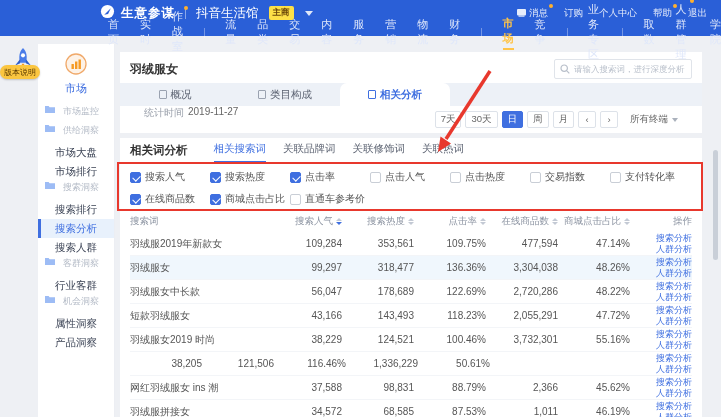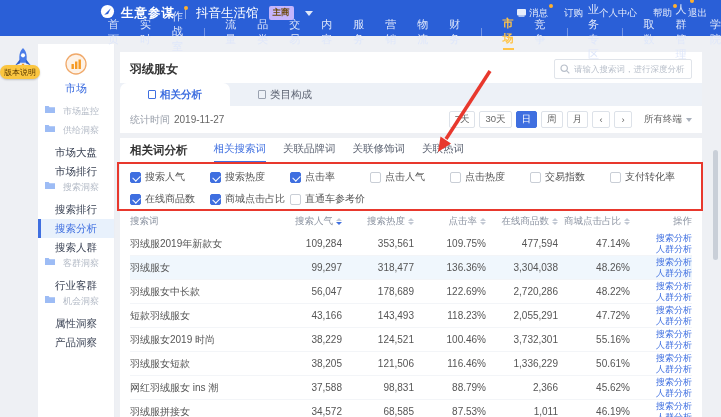--- a/index.html
+++ b/index.html
@@ -7,21 +7,21 @@
   body { position:relative; overflow:hidden; background:#eef0f4;
          font-family:"Liberation Sans","DejaVu Sans",sans-serif; color:#333; }
 
   
   .topbar { position:absolute; top:0; left:0; right:0; height:36px; background:#2a5fd7; z-index:5; }
   .tb-row1 { display:flex; align-items:center; height:23px; padding:3px 14px 0 100px; color:#fff; }
   .logo-wrap { display:flex; align-items:center; gap:6px; }
   .logo-text { font-size:12.5px; font-weight:bold; letter-spacing:1px; }
   .logo-sep { width:1px; height:12px; background:rgba(255,255,255,.45); margin:0 4px; }
   .prod-text { font-size:12.5px; }
-  .badge { background:#c4b5fd; color:#6b4708; font-size:8.5px; padding:1px 4px; border-radius:2px; margin-left:4px; font-weight:bold; }
+  .badge { background:#fde047; color:#6b4708; font-size:8.5px; padding:1px 4px; border-radius:2px; margin-left:4px; font-weight:bold; }
   .caret-d { width:0; height:0; border:4px solid transparent; border-top:5px solid rgba(255,255,255,.85); margin-left:5px; margin-top:4px; }
   .tb-links { margin-left:auto; display:flex; gap:16px; font-size:9.5px; color:#e7edfb; align-items:center; }
   .tb-link { position:relative; cursor:pointer; display:flex; align-items:center; gap:3px; }
   .dot { position:absolute; top:-3px; right:-5px; width:4px; height:4px; border-radius:50%; background:#ffb02e; }
   .tb-row2 { display:flex; align-items:center; height:19px; padding-left:108px; font-size:11px; color:#dfe7fa; gap:21px; }
   .nav-item { position:relative; cursor:pointer; padding-bottom:2px; }
   .nav-item.active { color:#ffc447; border-bottom:2px solid #ffc447; font-weight:bold; }
   .nav-sep { width:1px; height:10px; background:rgba(255,255,255,.35); }
 
   
@@ -49,21 +49,21 @@
                display:flex; align-items:center; padding:0 5px; gap:4px; background:#fff; }
   .searchbox input { border:none; outline:none; width:100%; font-size:8.5px; color:#666; font-family:inherit; }
   .searchbox input::placeholder { color:#b8bfca; }
 
   .tabs { display:flex; height:23px; background:#edf1f7; margin-top:4px; }
   .tab { width:110px; display:flex; align-items:center; justify-content:center; gap:4px; font-size:10.5px; color:#5a6170; cursor:pointer; }
   .tab.active { background:#fff; color:#3f6fe0; border-radius:7px 7px 0 0; font-weight:bold; }
   .tab-ico { width:8px; height:9px; border:1px solid #9aa2b0; border-radius:1px; }
   .tab.active .tab-ico { border-color:#3f6fe0; }
 
-  .stats-row { display:flex; align-items:center; height:27px; padding:0 10px; font-size:10px; color:#9aa0ab; }
+  .stats-row { display:flex; height:27px; padding:0 24px; font-size:10px; color:#9aa0ab; }
   .stats-val { color:#666; margin-left:4px; }
   .date-ctrls { margin-left:auto; display:flex; align-items:center; gap:4px; }
   .dbtn { height:17px; min-width:18px; padding:0 5px; border:1px solid #dde2e9; background:#fff; color:#666;
           font-size:9.5px; border-radius:2px; display:flex; align-items:center; justify-content:center; cursor:pointer; }
   .dbtn.active { background:#3f6fe0; border-color:#3f6fe0; color:#fff; }
   .terminal { display:flex; align-items:center; gap:4px; color:#666; font-size:9.5px; margin-left:8px; cursor:pointer; }
   .caret-g { width:0; height:0; border:3.5px solid transparent; border-top:4.5px solid #aab1bc; margin-top:3px; }
 
   .hdiv { height:5px; background:#eef0f4; }
 
@@ -239,27 +239,31 @@
       <div class="searchbox">
         <span><svg width="10" height="10" viewBox="0 0 10 10">
               <circle cx="4.2" cy="4.2" r="3.2" fill="none" stroke="#b8bfca" stroke-width="1.2"></circle>
               <line x1="6.8" y1="6.8" x2="9.3" y2="9.3" stroke="#b8bfca" stroke-width="1.2"></line>
             </svg></span>
         <input type="text" placeholder="请输入搜索词，进行深度分析" style="">
       </div>
     </div>
 
     <div class="tabs">
-      <div class="tab active">
+      <div class="tab">
           <span class="tab-ico"></span>
-          <span>相关分析</span>
+          <span>概况</span>
         </div>
       <div class="tab">
           <span class="tab-ico"></span>
           <span>类目构成</span>
+        </div>
+      <div class="tab active">
+          <span class="tab-ico"></span>
+          <span>相关分析</span>
         </div>
     </div>
 
     <div class="stats-row">
       <span>统计时间</span>
       <span class="stats-val">2019-11-27</span>
       <div class="date-ctrls">
         <span class="dbtn">7天</span>
         <span class="dbtn">30天</span>
         <span class="dbtn active">日</span>
@@ -422,21 +426,20 @@
         <span class="c-num">3,732,301</span>
         <span class="c-num">55.16%</span>
         <span class="c-act">
             <span class="acts">
               <span class="act-link">搜索分析</span>
               <span class="act-link">人群分析</span>
             </span>
           </span>
       </div>
       <div class="trow">
-        <span class="c-kw">羽绒服女短款</span>
         <span class="c-num">38,205</span>
         <span class="c-num">121,506</span>
         <span class="c-num">116.46%</span>
         <span class="c-num">1,336,229</span>
         <span class="c-num">50.61%</span>
         <span class="c-act">
             <span class="acts">
               <span class="act-link">搜索分析</span>
               <span class="act-link">人群分析</span>
             </span>

